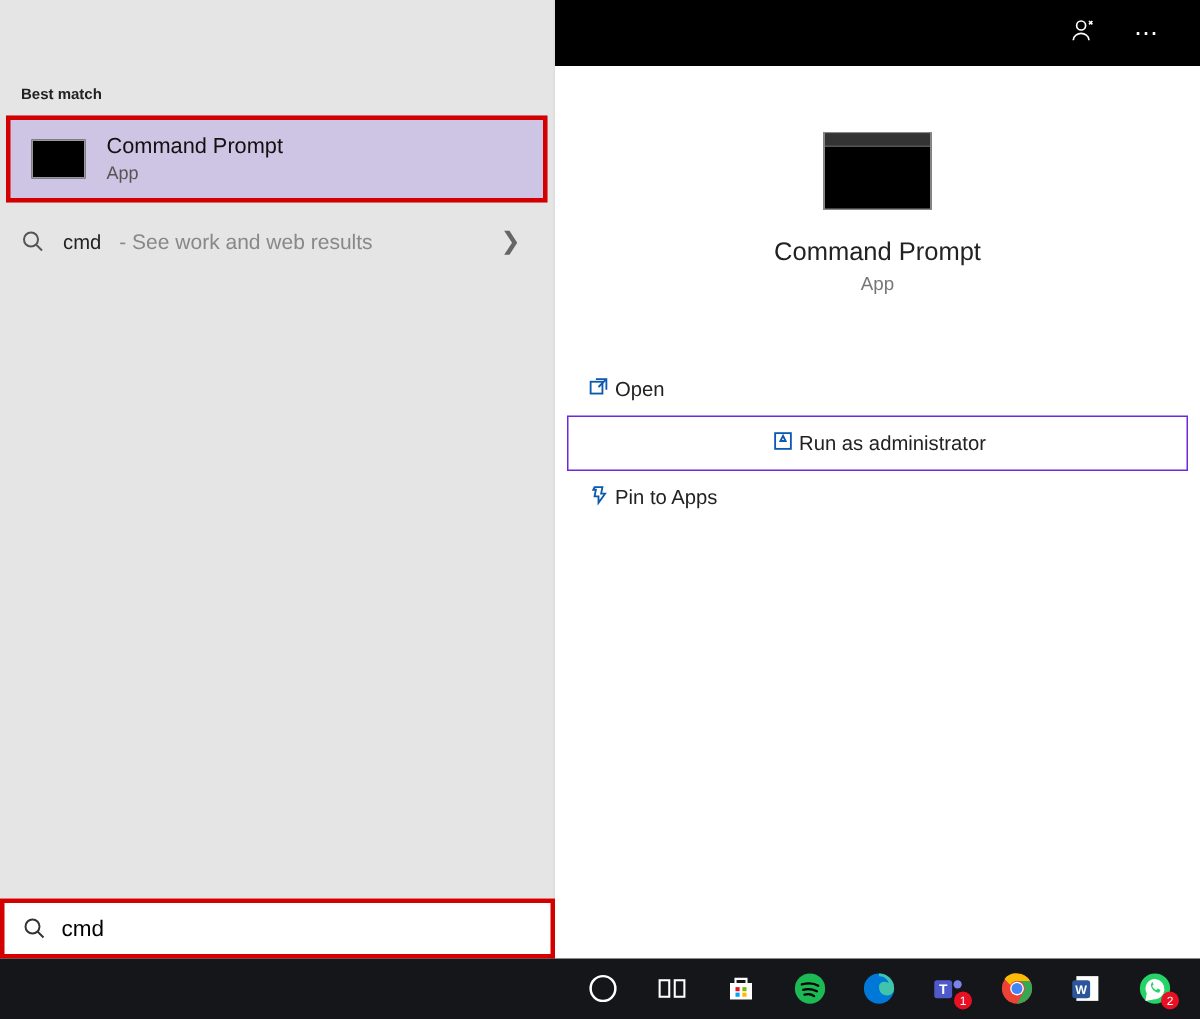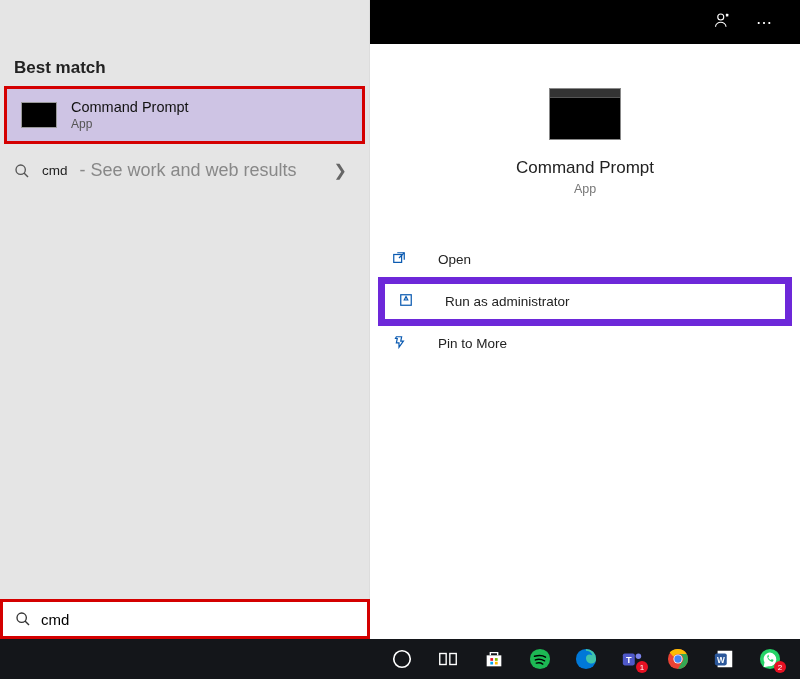--- a/index.html
+++ b/index.html
@@ -8,42 +8,42 @@
 
     
     .tabs { height: 44px; background: #000; display: flex; align-items: center; padding: 0 16px; gap: 0; width: 100%; position: absolute; top: 0; left: 0; }
     .tab { color: #bbb; font-size: 13px; padding: 12px 14px; cursor: pointer; display: flex; align-items: center; gap: 4px; }
     .tab.active { color: #fff; border-bottom: 2px solid #7b7be0; padding-bottom: 10px; }
     .tabs-spacer { flex: 1; }
     .tab-icon { color: #fff; font-size: 16px; padding: 0 12px; cursor: pointer; }
 
     
     .left { width: 370px; background: #e5e5e5; padding-top: 44px; position: relative; border-right: 1px solid #ddd; }
-    .section-label { font-size: 17px; font-weight: 600; color: #222; padding: 14px 14px 8px; }
+    .section-label { font-size: 10px; font-weight: 600; color: #222; padding: 14px 14px 8px; }
     .best-match { background: #cec4e4; display: flex; align-items: center; padding: 10px 14px; gap: 14px; border: 3px solid #d40000; margin: 0 4px; }
     .cmd-thumb-sm { width: 36px; height: 26px; background: #000; border: 1px solid #999; }
     .bm-text .title { font-size: 14.5px; color: #111; }
     .bm-text .sub { font-size: 12px; color: #555; margin-top: 2px; }
 
     .web-row { display: flex; align-items: center; padding: 10px 14px; gap: 12px; margin-top: 6px; cursor: pointer; }
     .web-row .term { font-size: 13.5px; color: #222; }
-    .web-row .hint { font-size: 18px; color: #888; }
+    .web-row .hint { font-size: 14px; color: #888; }
     .web-row .chev { margin-left: auto; color: #666; padding-right: 8px; }
 
     
     .right { flex: 1; background: #fff; padding-top: 44px; display: flex; flex-direction: column; align-items: center; }
     .cmd-thumb-lg { width: 72px; height: 52px; background: #000; border: 1px solid #888; margin-top: 44px; }
     .cmd-thumb-lg::before { content: ""; display: block; height: 8px; background: #333; border-bottom: 1px solid #555; }
     .detail-title { font-size: 17px; color: #222; margin-top: 18px; }
     .detail-sub { font-size: 12.5px; color: #777; margin-top: 4px; }
 
     .actions { width: 100%; margin-top: 46px; padding: 0 8px; }
-    .action { display: flex; align-items: center; gap: 30px; padding: 9px 12px; font-size: 13.5px; color: #222; cursor: pointer; }
+    .action { display: flex; align-items: center; gap: 2px; padding: 9px 12px; font-size: 13.5px; color: #222; cursor: pointer; }
     .action .glyph { width: 18px; color: #0a5ab1; font-size: 14px; text-align: center; }
-    .action.highlight { border: 7px solid #6d28d9; }
+    .action.highlight { border: 1px solid #6d28d9; justify-content: center; }
 
     
     .searchbar { position: absolute; bottom: 40px; left: 0; width: 370px; height: 40px; background: #fff; border: 3px solid #d40000; display: flex; align-items: center; padding: 0 12px; gap: 10px; }
     .searchbar input { border: none; outline: none; font-size: 15px; flex: 1; background: transparent; }
 
     
     .taskbar { position: absolute; bottom: 0; left: 0; right: 0; height: 40px; background: #14161a; display: flex; align-items: center; padding-left: 390px; gap: 22px; }
     .tb-icon { width: 24px; height: 24px; display: flex; align-items: center; justify-content: center; cursor: pointer; }
     .tb-icon svg { width: 22px; height: 22px; }
     .badge-wrap { position: relative; }
@@ -121,21 +121,21 @@
             </svg>
         </span>
         <span>Run as administrator</span>
       </div>
       <div class="action">
         <span class="glyph">
           <svg viewBox="0 0 16 16" width="14" height="14" fill="none" stroke="#0a5ab1" stroke-width="1.4">
               <path d="M5 2h6l-1 5h3l-5 7v-5H5l1-5H4z"></path>
             </svg>
         </span>
-        <span>Pin to More</span>
+        <span>Pin to Apps</span>
       </div>
     </div>
   </div>
 </div>
 
 <div class="searchbar">
   <svg class="search-glyph" viewBox="0 0 24 24" fill="none" stroke="#333" stroke-width="2">
       <circle cx="10" cy="10" r="7"></circle>
       <line x1="21" y1="21" x2="15" y2="15"></line>
     </svg>

